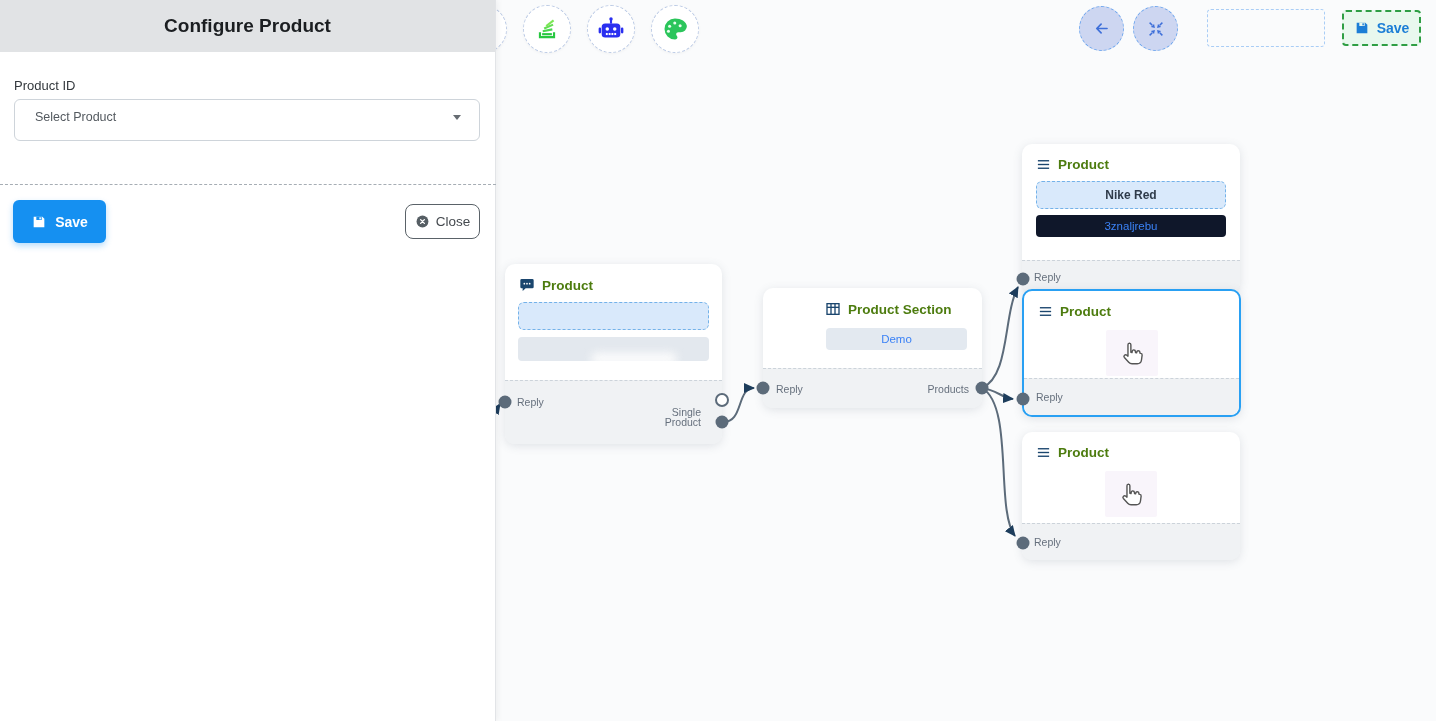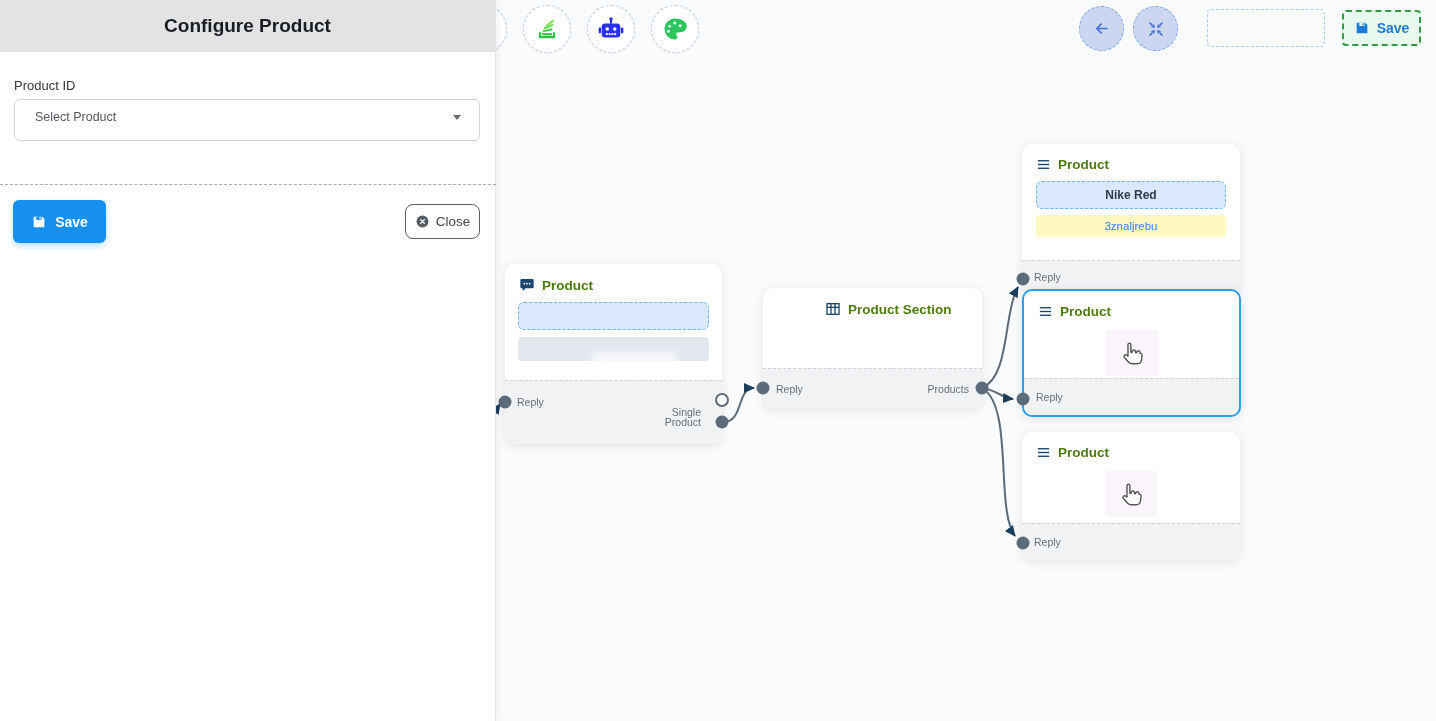--- a/index.html
+++ b/index.html
@@ -67,21 +67,21 @@
 
   #node-section { left:267px; top:288px; width:219px; height:120px;padding-left:48px; }
   #node-section .node-footer { height:40px; display:flex; align-items:center;
     justify-content:space-between; padding:0 13px; }
   .demo-box { margin:2px 15px 0; height:22px; background:#e3e9f0; border-radius:4px;
     display:flex; align-items:center; justify-content:center; font-size:11.5px; color:#3b82f6; cursor:pointer; }
 
   #node-product-top { left:526px; top:144px; width:218px; height:148px; }
   #node-product-top .node-footer { height:32px; display:flex; align-items:center; padding:0 12px; }
   #node-product-top .dashed-input { margin:0 14px 0; }
-  #node-product-top .gray-box { margin:6px 14px 0; height:22px; background:#fef9c3; }
+  #node-product-top .gray-box { margin:6px 14px 0; height:22px; background:#0f172a; }
 
   .product-empty { width:219px; height:128px; }
   #node-product-mid { left:526px; top:289px; border:2px solid #29a0f3; }
   #node-product-bot { left:526px; top:432px; width:218px; }
   .product-empty .node-footer { height:37px; display:flex; align-items:center; padding:0 12px; }
   .hand-wrap { width:52px; height:46px; margin:2px auto 0; background:#f9f5fb;
     display:flex; align-items:center; justify-content:center; border-radius:2px; }
 
   .edges { position:absolute; left:0; top:0; z-index:4; pointer-events:none; }
 </style>
@@ -219,20 +219,23 @@
 
   <div class="node" id="node-section">
     <div class="node-header">
       <svg width="16" height="16" viewBox="0 0 24 24">
         <rect x="3" y="4" width="18" height="16" fill="none" stroke="#1b466e" stroke-width="2"></rect>
         <line x1="3" y1="9.5" x2="21" y2="9.5" stroke="#1b466e" stroke-width="2"></line>
         <line x1="9" y1="4" x2="9" y2="20" stroke="#1b466e" stroke-width="2"></line>
         <line x1="15" y1="4" x2="15" y2="20" stroke="#1b466e" stroke-width="2"></line>
       </svg>
       <span>Product Section</span>
+    </div>
+    <div class="demo-box">
+      <span>Demo</span>
     </div>
     <div class="node-footer">
       <span class="port-label">Reply</span>
       <span class="port-label">Products</span>
     </div>
   </div>
 
   <div class="node" id="node-product-top">
     <div class="node-header">
       <svg width="15" height="15" viewBox="0 0 24 24">

